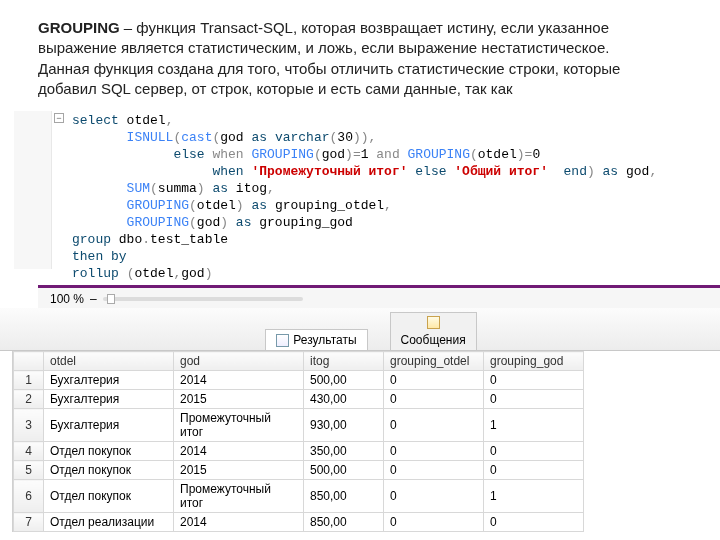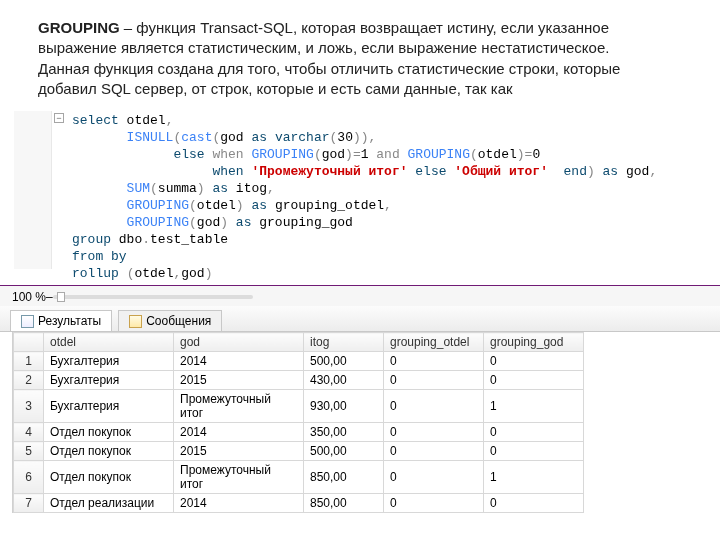--- a/index.html
+++ b/index.html
@@ -8,26 +8,26 @@
   .desc .bold { font-weight: bold; }
   .fragment { position: absolute; top: 148px; right: 60px; font-size: 17px; color: #222; }
   .editor-wrap { margin: 4px 0 0 14px; position: relative; }
   .gutter { position: absolute; left: 0; top: 0; width: 38px; height: 158px; background: #f7f7f7; border-right: 1px solid #e8e8e8; }
   .minus { position: absolute; left: 40px; top: 2px; width: 10px; height: 10px; border: 1px solid #a5a5a5; font-size: 9px; line-height: 8px; text-align: center; color: #666; background: #fff; }
   .code { font-family: Consolas, "Courier New", monospace; font-size: 13px; line-height: 17px; padding: 1px 0 3px 58px; white-space: pre; color: #000; background: #fff; }
   .kw { color: #0c4a6e; }
   .fn { color: #3b82f6; }
   .op { color: #888; }
   .str { color: #cc0000; font-weight: bold; }
-  .zoom { display: flex; align-items: center; gap: 0; padding: 4px 8px 2px 12px; font-size: 12px; border-top: 1px solid #701a75; background: #f6f6f6; }
+  .zoom { display: flex; align-items: center; gap: 6px; padding: 4px 8px 2px 12px; font-size: 12px; border-top: 3px solid #701a75; background: #f6f6f6; margin-left: 38px; }
   .slider { width: 200px; height: 4px; background: #dcdcdc; position: relative; border-radius: 2px; }
   .slider .thumb { position: absolute; left: 4px; top: -3px; width: 8px; height: 10px; background: #fff; border: 1px solid #aaa; }
-  .tabs { display: flex; align-items: flex-end; gap: 6px; padding: 4px 6px 0 10px; background: linear-gradient(#fcfcfc,#ececec); border-bottom: 1px solid #c8c8c8; font-size: 12px; }
+  .tabs { display: flex; align-items: flex-end; gap: 22px; padding: 4px 6px 0 28px; background: linear-gradient(#fcfcfc,#ececec); border-bottom: 1px solid #c8c8c8; font-size: 12px; justify-content: center; }
   .tab { display: flex; align-items: center; gap: 4px; padding: 3px 10px; border: 1px solid #c8c8c8; border-bottom: none; background: #fff; }
-  .tab.inactive { background: #f1f1f1; }
+  .tab.inactive { background: #f1f1f1; flex-direction: column; }
   .ico { width: 13px; height: 13px; display: inline-block; }
   .ico.grid { background: linear-gradient(#fff,#eef); border: 1px solid #79a; }
   .ico.msg { border: 1px solid #c9a24d; background: linear-gradient(#fffbe5,#ffe9a8); }
   .grid-wrap { margin: 0 0 0 12px; border-left: 1px solid #d0d0d0; }
   table.results { border-collapse: collapse; font-size: 12px; }
   table.results th, table.results td { border: 1px solid #d8d8d8; padding: 2px 6px; text-align: left; height: 17px; }
   table.results th { background: linear-gradient(#fcfcfc,#eee); font-weight: normal; color: #333; }
   table.results th.rownum { width: 30px; background: linear-gradient(#fcfcfc,#eee); text-align: center; }
   table.results td.rownum { background: linear-gradient(#fcfcfc,#eee); text-align: center; color: #333; }
   .col-otdel { width: 130px; }
@@ -49,21 +49,21 @@
   <div class="gutter"></div>
   <div class="minus">−</div>
   <div class="code"><span class="kw">select</span><span> otdel</span><span class="op">,</span>
        <span class="fn">ISNULL</span><span class="op">(</span><span class="fn">cast</span><span class="op">(</span><span>god </span><span class="kw">as</span><span class="kw"> varchar</span><span class="op">(</span><span>30</span><span class="op">)),</span>
              <span class="kw">else</span><span class="op"> when </span><span class="fn">GROUPING</span><span class="op">(</span><span>god</span><span class="op">)=</span><span>1 </span><span class="op">and</span> <span class="fn">GROUPING</span><span class="op">(</span><span>otdel</span><span class="op">)=</span><span>0</span>
                   <span class="kw">when</span> <span class="str">'Промежуточный итог'</span><span class="kw"> else </span><span class="str">'Общий итог'</span>  <span class="kw">end</span><span class="op">)</span><span class="kw"> as</span><span> god</span><span class="op">,</span>
        <span class="fn">SUM</span><span class="op">(</span><span>summa</span><span class="op">)</span><span class="kw"> as</span><span> itog</span><span class="op">,</span>
        <span class="fn">GROUPING</span><span class="op">(</span><span>otdel</span><span class="op">)</span><span class="kw"> as</span><span> grouping_otdel</span><span class="op">,</span>
        <span class="fn">GROUPING</span><span class="op">(</span><span>god</span><span class="op">)</span><span class="kw"> as</span><span> grouping_god</span>
 <span class="kw">group</span><span> dbo</span><span class="op">.</span><span>test_table</span>
-<span class="kw">from</span><span class="kw"> by</span>
+<span class="kw">then</span><span class="kw"> by</span>
 <span class="kw">rollup</span> <span class="op">(</span><span>otdel</span><span class="op">,</span><span>god</span><span class="op">)</span></div>
 </div>
 
 <div class="zoom">
   <span>100 %</span>
   <span>–</span>
   <div class="slider">
       <div class="thumb"></div>
     </div>
 </div>

